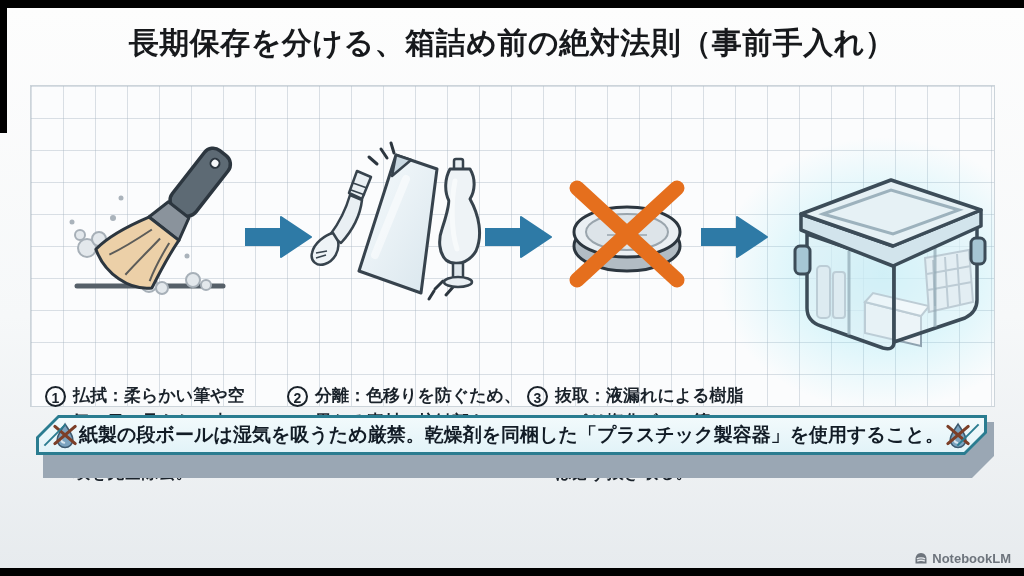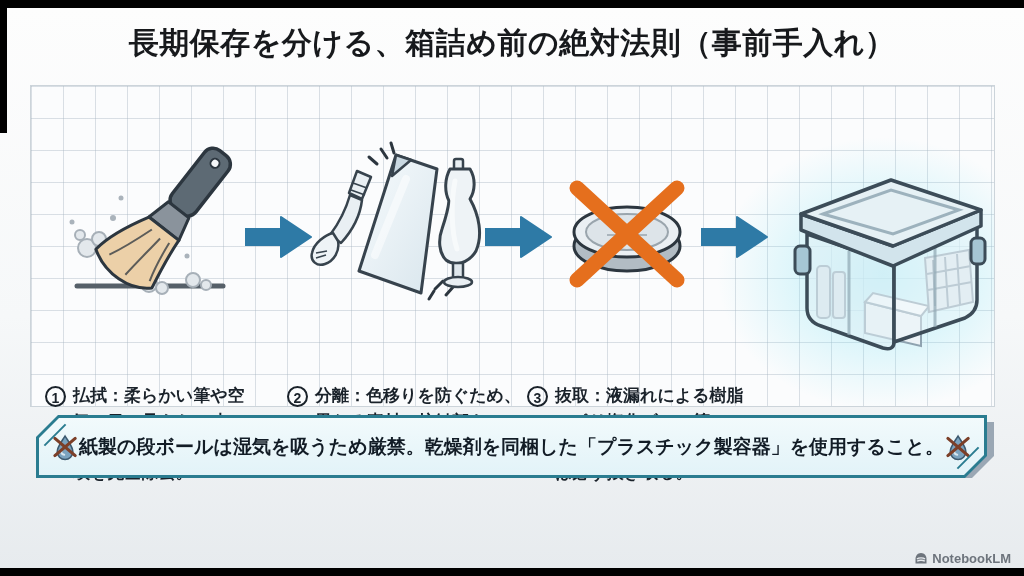--- a/index.html
+++ b/index.html
@@ -23,21 +23,21 @@
          border:1px solid #ccd4da;}
 
   .illus{position:absolute;}
   .step-text{position:absolute;top:297px;display:flex;gap:7px;color:#1a222a;font-weight:700;}
   .step-num{flex:0 0 auto;width:21px;height:21px;margin-top:3px;border:2px solid #1a222a;border-radius:50%;
             font-size:14px;line-height:21px;text-align:center;box-sizing:border-box;}
   .step-desc{white-space:pre-line;font-size:17px;line-height:1.52;margin:0;}
 
   .banner-shadow{position:absolute;left:43px;top:414px;width:951px;height:56px;background:#9aa7b4;
             clip-path:polygon(22px 0,100% 0,100% calc(100% - 22px),calc(100% - 22px) 100%,0 100%,0 22px);}
-  .banner{position:absolute;left:36px;top:407px;width:951px;height:63px;background:#2a7c90;
+  .banner{position:absolute;left:36px;top:407px;width:951px;height:40px;background:#2a7c90;
             clip-path:polygon(22px 0,100% 0,100% calc(100% - 22px),calc(100% - 22px) 100%,0 100%,0 22px);}
   .banner-inner{position:absolute;left:3px;top:3px;right:3px;bottom:3px;
             background:linear-gradient(180deg,#f2fafc 0%,#e2f3f8 100%);
             clip-path:polygon(20px 0,100% 0,100% calc(100% - 20px),calc(100% - 20px) 100%,0 100%,0 20px);
             display:flex;align-items:center;justify-content:space-between;padding:0 12px;box-sizing:border-box;}
   .banner-inner::before{content:"";position:absolute;left:1px;top:16px;width:30px;height:2px;
             background:#2a7c90;transform:rotate(-45deg);}
   .banner-inner::after{content:"";position:absolute;right:1px;bottom:16px;width:30px;height:2px;
             background:#2a7c90;transform:rotate(-45deg);}
   .banner-text{flex:1;text-align:center;font-size:19px;font-weight:700;color:#121c26;white-space:nowrap;}

